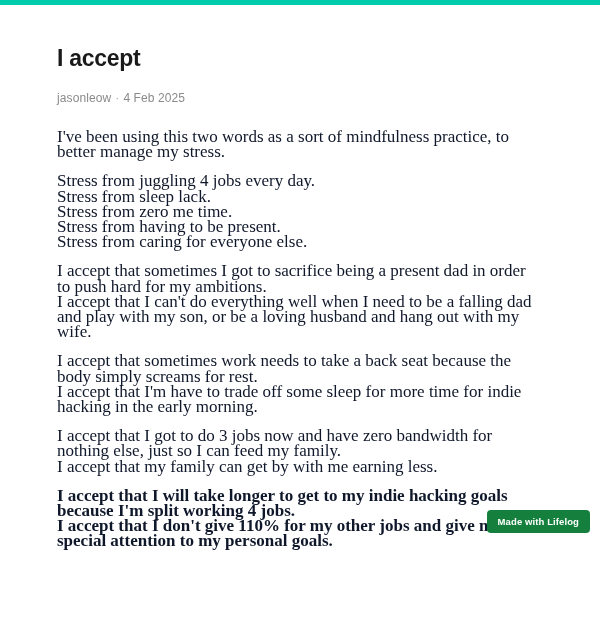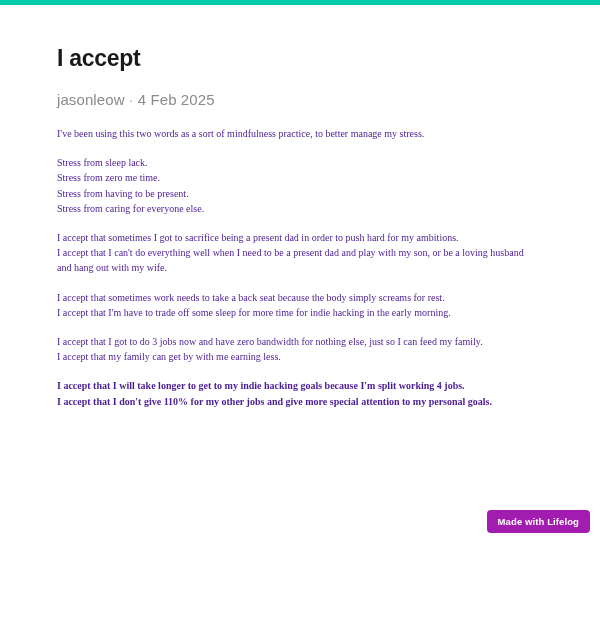--- a/index.html
+++ b/index.html
@@ -35,50 +35,50 @@
     font-family: "Liberation Sans", sans-serif;
     font-size: 23px;
     line-height: 30px;
     font-weight: bold;
     color: #1a1a1a;
     letter-spacing: -0.3px;
     margin: 0;
   }
   .byline {
     font-family: "Liberation Sans", sans-serif;
-    font-size: 15px;
+    font-size: 12px;
     color: #8a8a8a;
     margin-top: 18px;
     letter-spacing: 0.1px;
   }
   .byline .sep {
     margin: 0 4px;
     color: #a8a8a8;
   }
   .body-copy {
-    margin-top: 18px;
-    color: #4c1d95;
-    font-size: 10px;
+    margin-top: 24px;
+    color: #0f172a;
+    font-size: 17px;
     line-height: 15.2px;
   }
   .para {
     margin: 0 0 14px 0;
   }
   .para:last-child {
     margin-bottom: 0;
     font-weight: bold;
   }
   .line {
     display: block;
   }
   .badge {
     position: absolute;
     right: 10px;
     bottom: 13px;
-    background: #a21caf;
+    background: #15803d;
     color: #ffffff;
     font-family: "Liberation Sans", sans-serif;
     font-size: 9.5px;
     font-weight: bold;
     padding: 6px 11px;
     border-radius: 4px;
     letter-spacing: 0.1px;
     line-height: 11px;
     white-space: nowrap;
     cursor: pointer;
@@ -98,28 +98,29 @@
 
     <div class="byline">
       <span>jasonleow</span><span class="sep">·</span><span>4 Feb 2025</span>
     </div>
 
     <div class="body-copy">
         <p class="para">
           <span class="line">I've been using this two words as a sort of mindfulness practice, to better manage my stress.</span>
         </p>
         <p class="para">
+          <span class="line">Stress from juggling 4 jobs every day.</span>
           <span class="line">Stress from sleep lack.</span>
           <span class="line">Stress from zero me time.</span>
           <span class="line">Stress from having to be present.</span>
           <span class="line">Stress from caring for everyone else.</span>
         </p>
         <p class="para">
           <span class="line">I accept that sometimes I got to sacrifice being a present dad in order to push hard for my ambitions.</span>
-          <span class="line">I accept that I can't do everything well when I need to be a present dad and play with my son, or be a loving husband and hang out with my wife.</span>
+          <span class="line">I accept that I can't do everything well when I need to be a falling dad and play with my son, or be a loving husband and hang out with my wife.</span>
         </p>
         <p class="para">
           <span class="line">I accept that sometimes work needs to take a back seat because the body simply screams for rest.</span>
           <span class="line">I accept that I'm have to trade off some sleep for more time for indie hacking in the early morning.</span>
         </p>
         <p class="para">
           <span class="line">I accept that I got to do 3 jobs now and have zero bandwidth for nothing else, just so I can feed my family.</span>
           <span class="line">I accept that my family can get by with me earning less.</span>
         </p>
         <p class="para">

